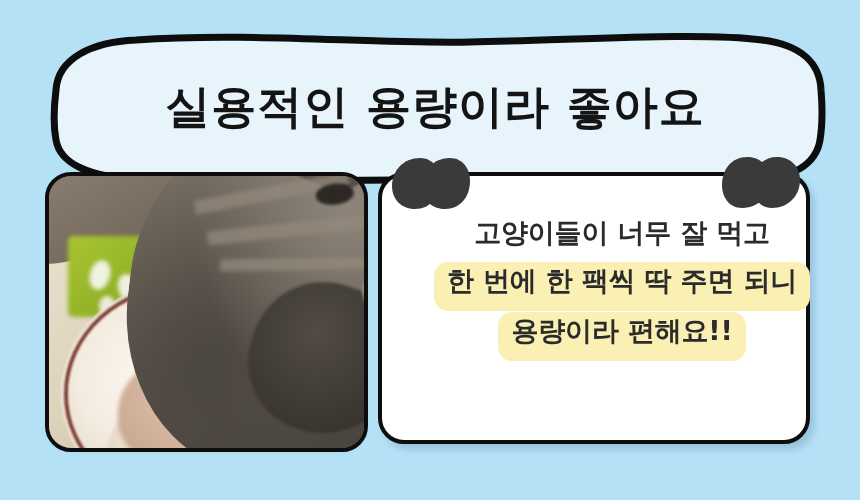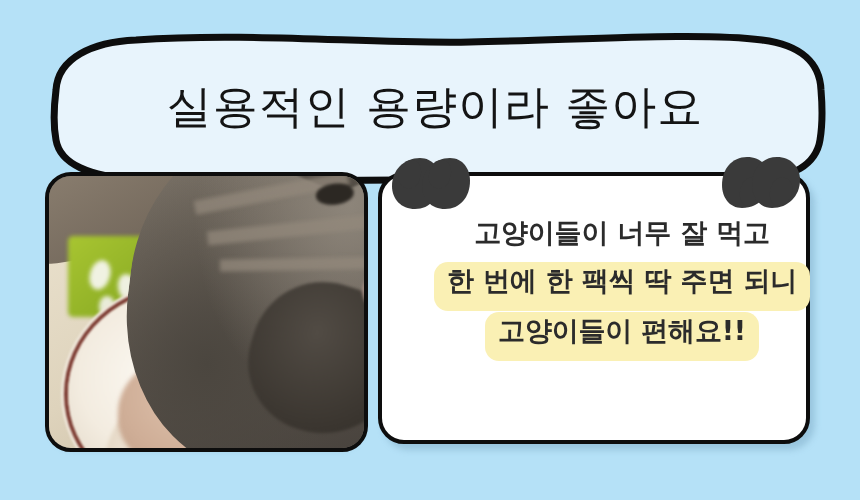--- a/index.html
+++ b/index.html
@@ -11,21 +11,21 @@
     position:relative;
   }
   #stage{position:absolute;inset:0;width:860px;height:500px;}
 
   
   .bubble-wrap{position:absolute;left:40px;top:28px;width:790px;height:200px;}
   .bubble-svg{position:absolute;left:0;top:0;}
   .bubble-title{
     position:absolute;left:0;top:56px;width:790px;
     text-align:center;
-    font-size:45px;font-weight:400;color:#141414;
+    font-size:45px;font-weight:700;color:#141414;
     letter-spacing:1px;
     line-height:1;
     white-space:nowrap;
     font-family:"DejaVu Sans","Liberation Sans",sans-serif;
   }
 
   
   .photo-shadow{
     position:absolute;left:49px;top:178px;width:315px;height:272px;
     border-radius:26px;background:rgba(90,135,165,.30);filter:blur(3px);
@@ -184,17 +184,17 @@
   </svg>
 
   <div class="review-lines">
     <div class="rline">
       <span>고양이들이 너무 잘 먹고</span>
     </div>
     <div class="rline lh">
       <span class="hl">한 번에 한 팩씩 딱 주면 되니</span>
     </div>
     <div class="rline lh">
-      <span class="hl">고양이들이 편해요!!</span>
+      <span class="hl">용량이라 편해요!!</span>
     </div>
   </div>
 
 </div>
 
 </body></html>

